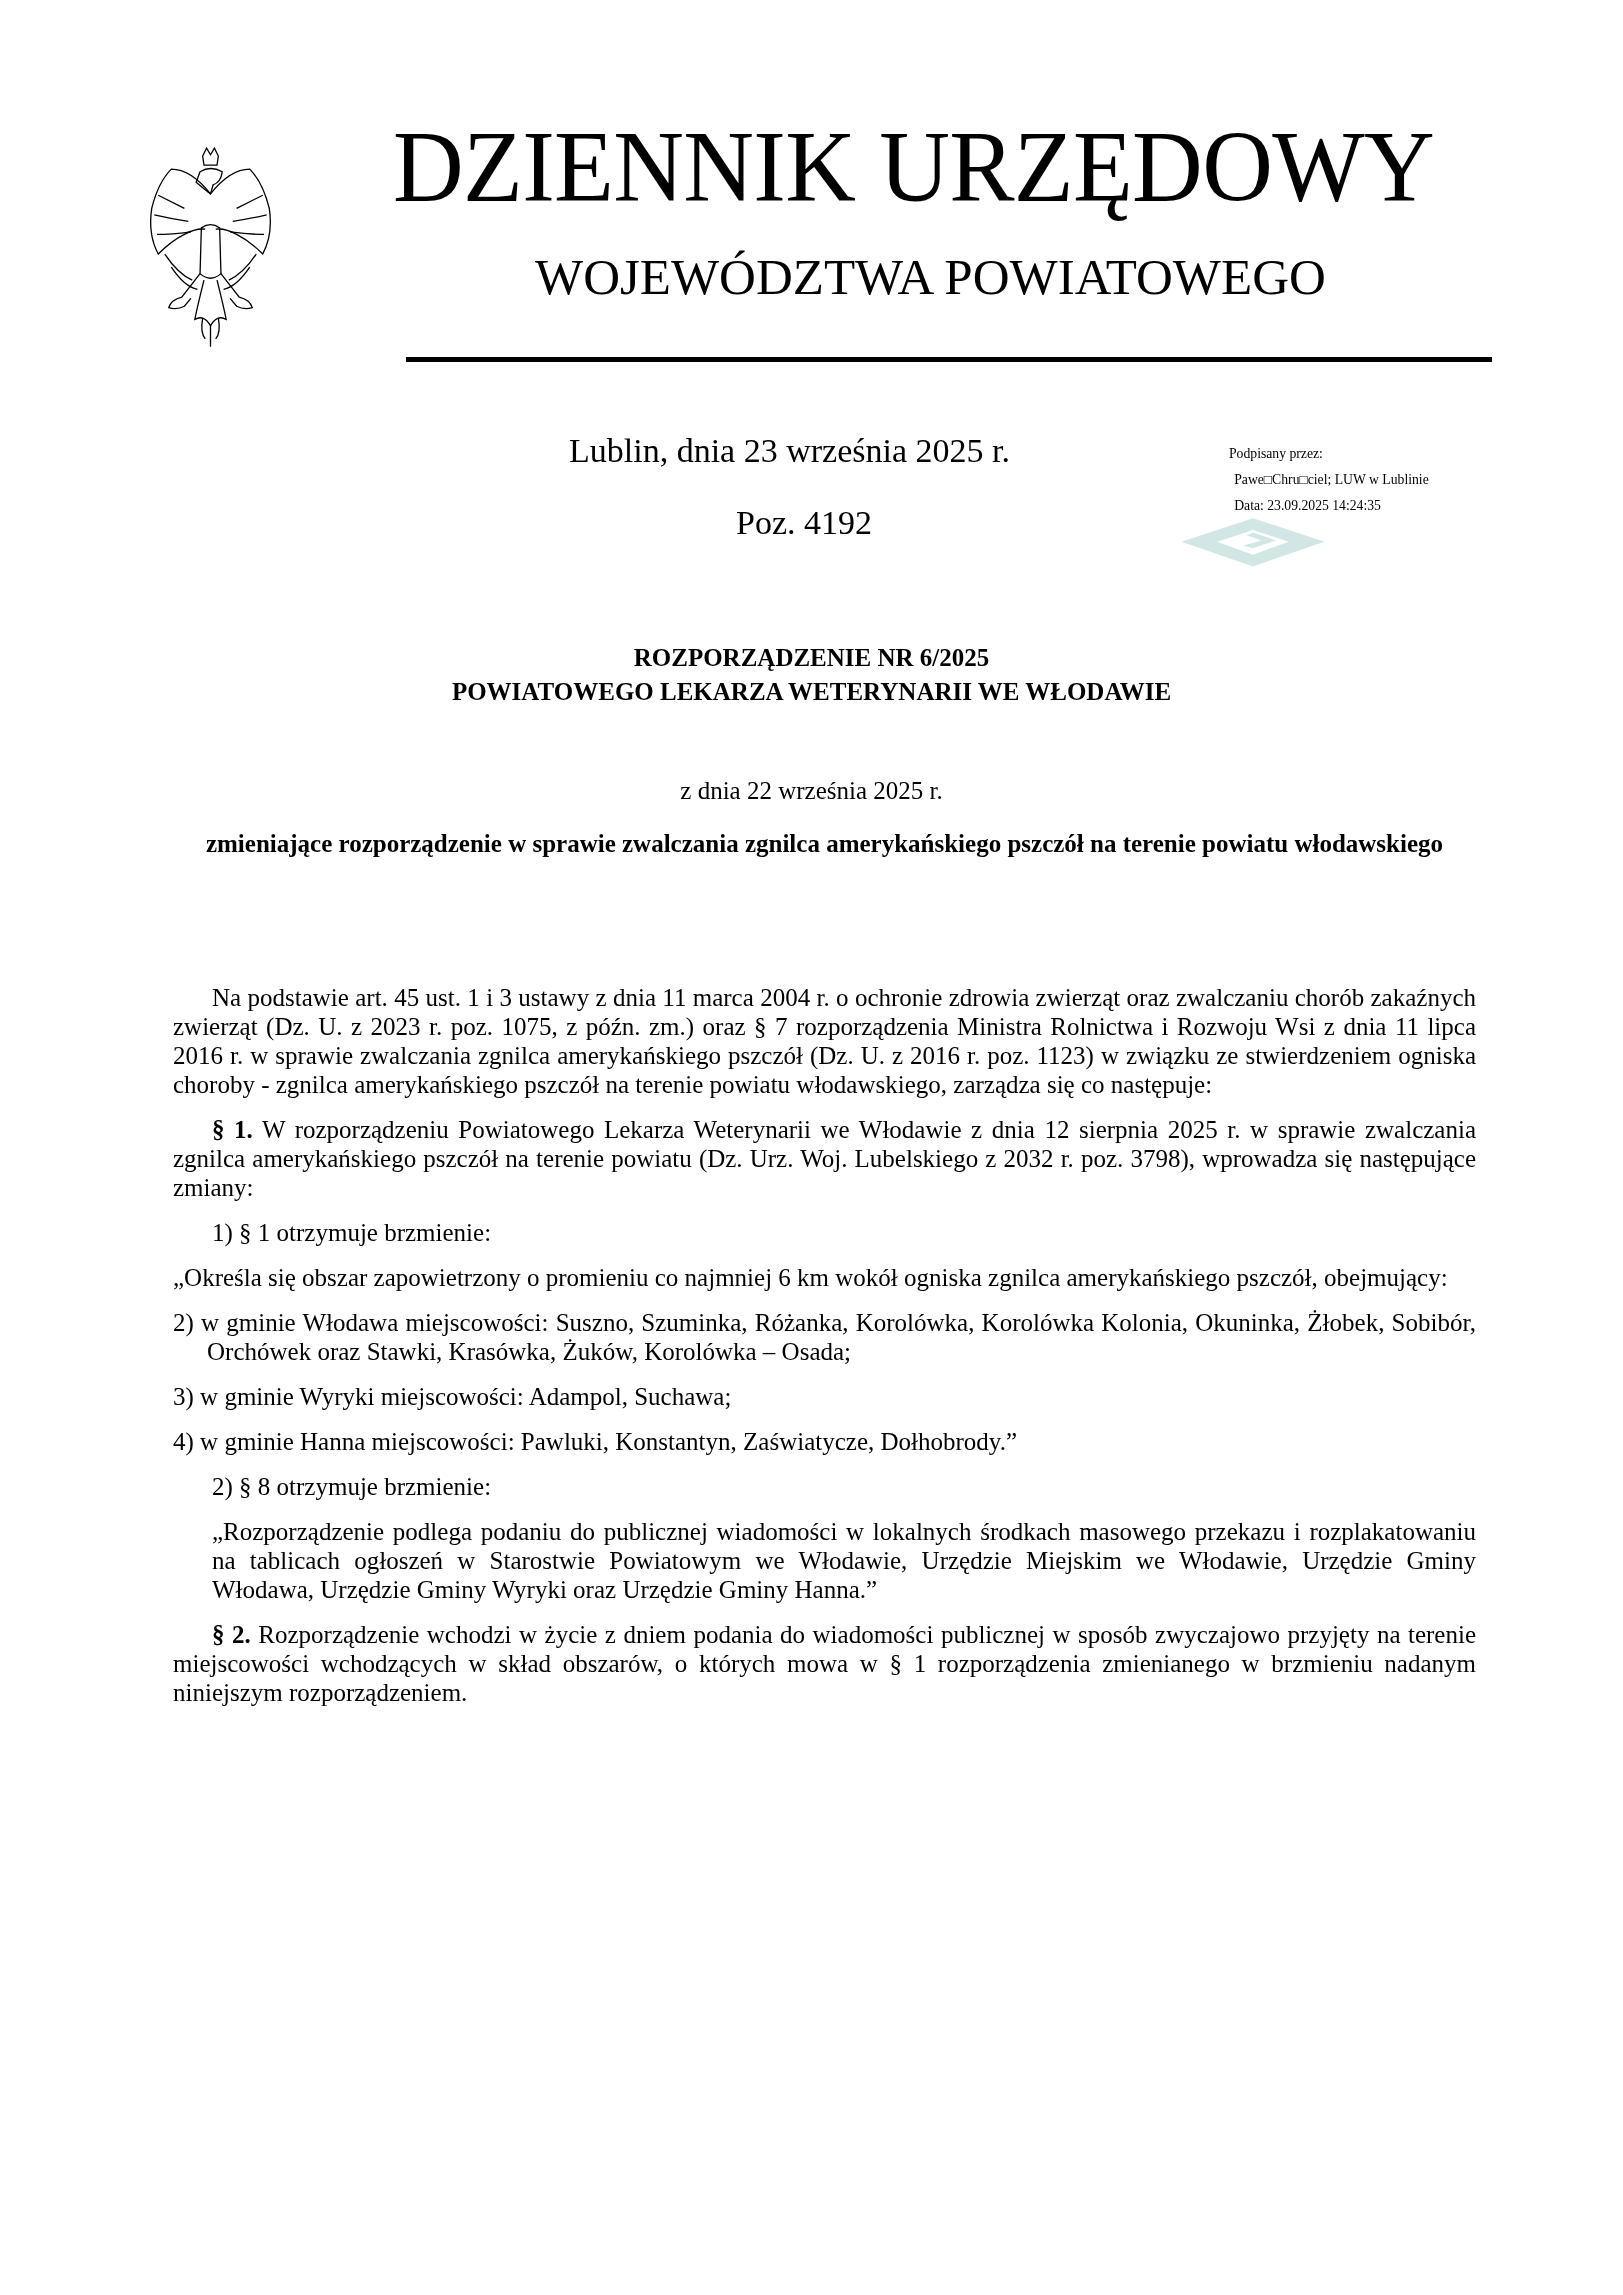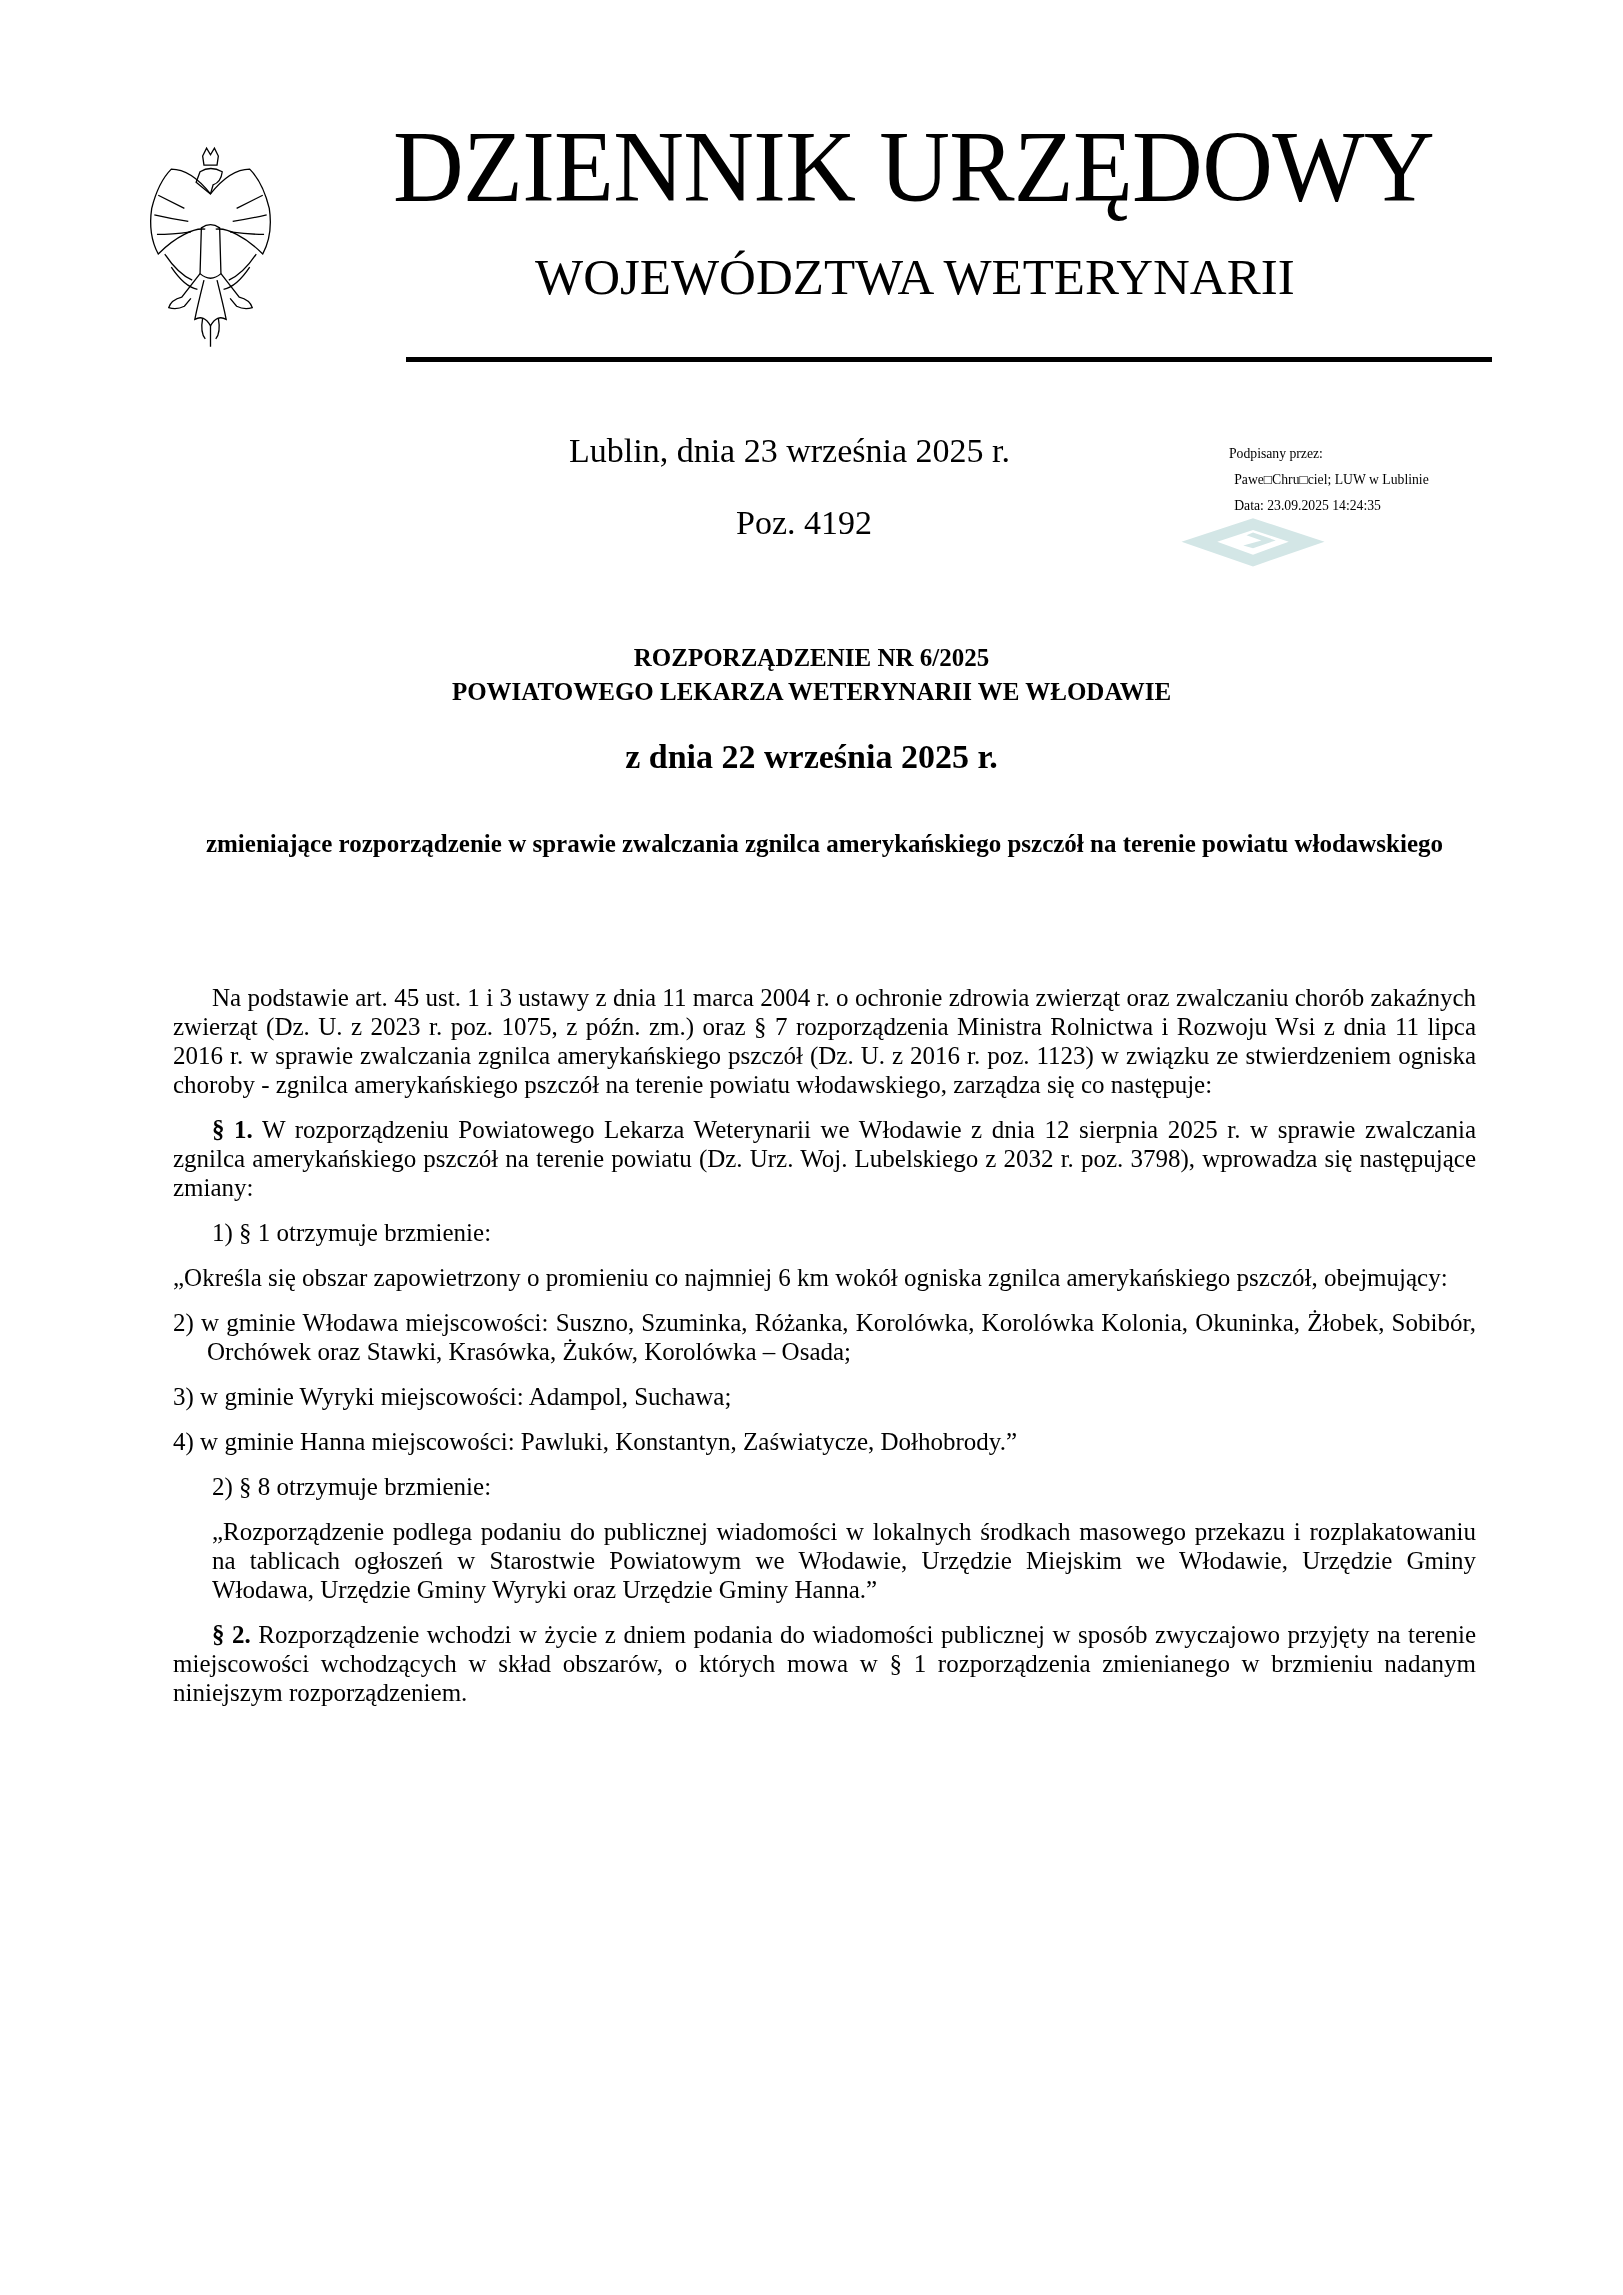--- a/index.html
+++ b/index.html
@@ -23,21 +23,21 @@
   #place-date { left: 569px; top: 432px; font-size: 34px; white-space: nowrap; }
   #position { left: 736px; top: 504px; font-size: 34px; white-space: nowrap; }
 
   #signature { left: 1181px; top: 441px; font-family: Liberation Serif, serif; font-size: 13.7px; line-height: 26px; margin-left: 48px; }
   #signature .l2, #signature .l3 { padding-left: 5.2px; }
   #sig-stamp { left: 1178px; top: 517px; width: 150px; height: 52px; }
 
   
   .center { left: 0; width: 1623px; text-align: center; margin-top: 12px; }
   #act-title { top: 629px; font-weight: bold; font-size: 25px; line-height: 34px; }
-  #act-date { top: 726px; font-size: 34px; font-weight: bold; }
+  #act-date { top: 765px; font-size: 25px; }
   #act-subject { top: 827px; left: 157px; width: 1335px; font-weight: bold; font-size: 25px; line-height: 33px; text-align: center; }
 
   
   #body { left: 157px; top: 967px; width: 1335px; font-size: 25px; line-height: 29px; }
   #body p { margin: 16px; text-align: justify; }
   .indent { text-indent: 39px; }
   .gap { margin-top: 11.8px !important; }
   .lvl1 { padding-left: 39px; }
   .qi { padding-left: 34px; text-indent: -34px; margin-left: 0; }
   .q-first { padding-left: 34px; text-indent: -34px; }
@@ -56,21 +56,21 @@
     <path d="M20 80 Q40 90 60 100 M14 110 Q40 116 66 120 M18 140 Q40 140 70 136"></path>
     <path d="M180 80 Q160 90 140 100 M186 110 Q160 116 134 120 M182 140 Q160 140 130 136"></path>
     <path d="M30 170 Q50 200 72 210 M40 190 Q60 220 80 224 M170 170 Q150 200 128 210 M160 190 Q140 220 120 224"></path>
     <path d="M86 130 Q100 120 114 130 L116 200 Q100 214 84 200 Z"></path>
     <path d="M84 200 L56 236 Q40 240 36 252 Q48 256 60 250 L70 238 M116 200 L144 236 Q160 240 164 252 Q152 256 140 250 L130 238"></path>
     <path d="M90 210 Q80 250 76 270 Q90 262 100 280 Q110 262 124 270 Q120 250 110 210"></path>
     <path d="M100 280 L100 312 M88 268 Q84 290 92 300 M112 268 Q116 290 108 300"></path>
   </svg>
 </div>
 <div id="masthead-title" class="abs">DZIENNIK URZĘDOWY</div>
-<div id="masthead-sub" class="abs">WOJEWÓDZTWA WETERYNARII</div>
+<div id="masthead-sub" class="abs">WOJEWÓDZTWA POWIATOWEGO</div>
 <div id="masthead-rule" class="abs"></div>
 
 <div id="place-date" class="abs">Lublin, dnia 23 września 2025 r.</div>
 <div id="position" class="abs">Poz. 4192</div>
 
 <div id="signature" class="abs">
   <div class="l1">Podpisany przez:</div>
   <div class="l2">Pawe□Chru□ciel; LUW w Lublinie</div>
   <div class="l3">Data: 23.09.2025 14:24:35</div>
 </div>

